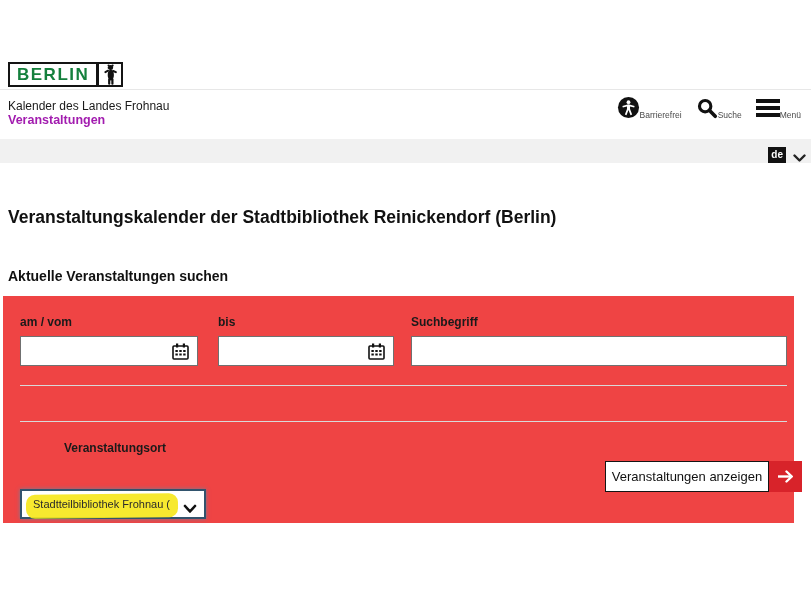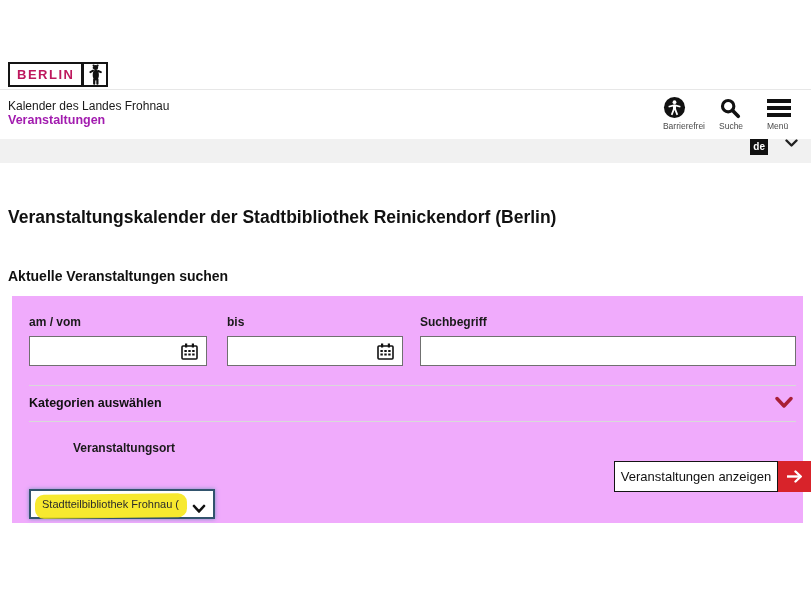--- a/index.html
+++ b/index.html
@@ -3,44 +3,44 @@
 <meta charset="utf-8">
 <style>
   * { margin:0; padding:0; box-sizing:border-box; }
   html,body { background:#ffffff; }
   body { font-family:"Liberation Sans", sans-serif; color:#1a1a1a; }
   .screen { position:relative; width:811px; height:600px; background:#fff; overflow:hidden; }
 
   
   .logo { position:absolute; left:8px; top:62px; display:flex; text-decoration:none; cursor:pointer; }
   .logo-text-box { border:2px solid #141414; height:25px; padding:0 7px; display:flex; align-items:center; background:#fff; }
-  .logo-text { color:#be185d; font-weight:bold; font-size:13px; letter-spacing:1.5px; }
+  .logo-text { color:#15803d; font-weight:bold; font-size:17px; letter-spacing:1.5px; }
   .logo-bear-box { border:2px solid #141414; border-left-width:1px; height:25px; width:25px; display:flex; align-items:center; justify-content:center; background:#fff; }
   .header-divider { position:absolute; left:0; top:89px; width:811px; height:1px; background:#e7e7e7; }
 
   .site-titles { position:absolute; left:8px; top:99px; line-height:14px; }
   .site-line1 { font-size:12px; color:#1a1a1a; }
   .site-line2 { font-size:12.5px; font-weight:bold; color:#a21caf; cursor:pointer; }
 
   .header-nav { position:absolute; top:95px; right:10px; display:flex; gap:14px; }
-  .nav-item { display:flex; flex-direction:column; align-items:flex-start; cursor:pointer; min-width:34px; }
+  .nav-item { display:flex; flex-direction:row; align-items:flex-end; cursor:pointer; min-width:34px; }
   .nav-icon { height:25px; display:flex; align-items:center; justify-content:center; }
   .nav-label { font-size:8.5px; color:#4a4a4a; margin-top:1px; }
 
   
   .language-bar { position:absolute; left:0; top:139px; width:811px; height:24px; background:#f1f1f1;
-                  display:flex; align-items:flex-start; justify-content:flex-end; padding-right:13px; gap:17px; }
+                  display:flex; align-items:flex-end; justify-content:flex-end; padding-right:5px; gap:7px; }
   .lang-badge { background:#111; color:#fff; font-size:10px; font-weight:bold; padding:2px 3px; line-height:12px; cursor:pointer; }
   .lang-chevron { display:flex; align-items:center; cursor:pointer; }
 
   
   .page-title { position:absolute; left:8px; top:207px; font-size:17.5px; font-weight:bold; color:#111; }
   .section-title { position:absolute; left:8px; top:268px; font-size:14px; font-weight:bold; color:#111; }
 
-  .search-panel { position:absolute; left:12px; top:296px; width:791px; height:227px; background:#f0abfc; }
+  .search-panel { position:absolute; left:3px; top:296px; width:791px; height:227px; background:#ef4444; }
 
   .field-label { position:absolute; font-size:12px; font-weight:bold; color:#1a1a1a; }
   .lbl-from { left:17px; top:19px; }
   .lbl-to { left:215px; top:19px; }
   .lbl-keyword { left:408px; top:19px; }
 
   .text-input { position:absolute; top:40px; height:30px; background:#fff; border:1px solid #707070; }
   .inp-from { left:17px; width:178px; }
   .inp-to { left:215px; width:176px; }
   .inp-keyword { left:408px; width:376px; }
@@ -188,28 +188,20 @@
         </svg>
       </span>
     </div>
 
     <div class="text-input inp-keyword">
       <input type="text" value="" style="">
     </div>
 
     <div class="panel-divider div1"></div>
 
-    <div class="cat-row">
-      <span class="cat-label">Kategorien auswählen</span>
-      <span class="cat-chevron">
-        <svg width="18" height="13" viewBox="0 0 18 13">
-          <polyline points="2,2.5 9,10 16,2.5" fill="none" stroke="#a81f36" stroke-width="3.4" stroke-linecap="round" stroke-linejoin="round"></polyline>
-        </svg>
-      </span>
-    </div>
 
     <div class="panel-divider div2"></div>
 
     <label class="field-label lbl-venue">Veranstaltungsort</label>
 
     <div class="venue-select">
       <span class="venue-highlight"></span>
       <span class="venue-text">Stadtteilbibliothek Frohnau (</span>
       <span class="venue-chevron">
         <svg width="14" height="10" viewBox="0 0 14 10">

